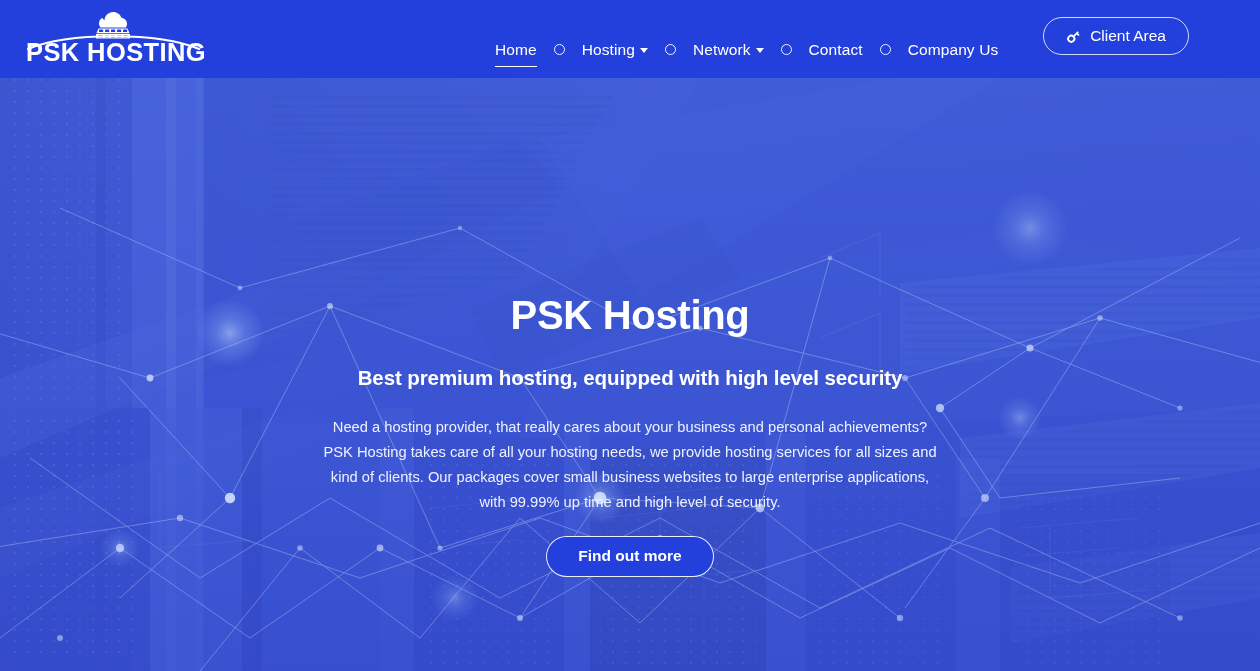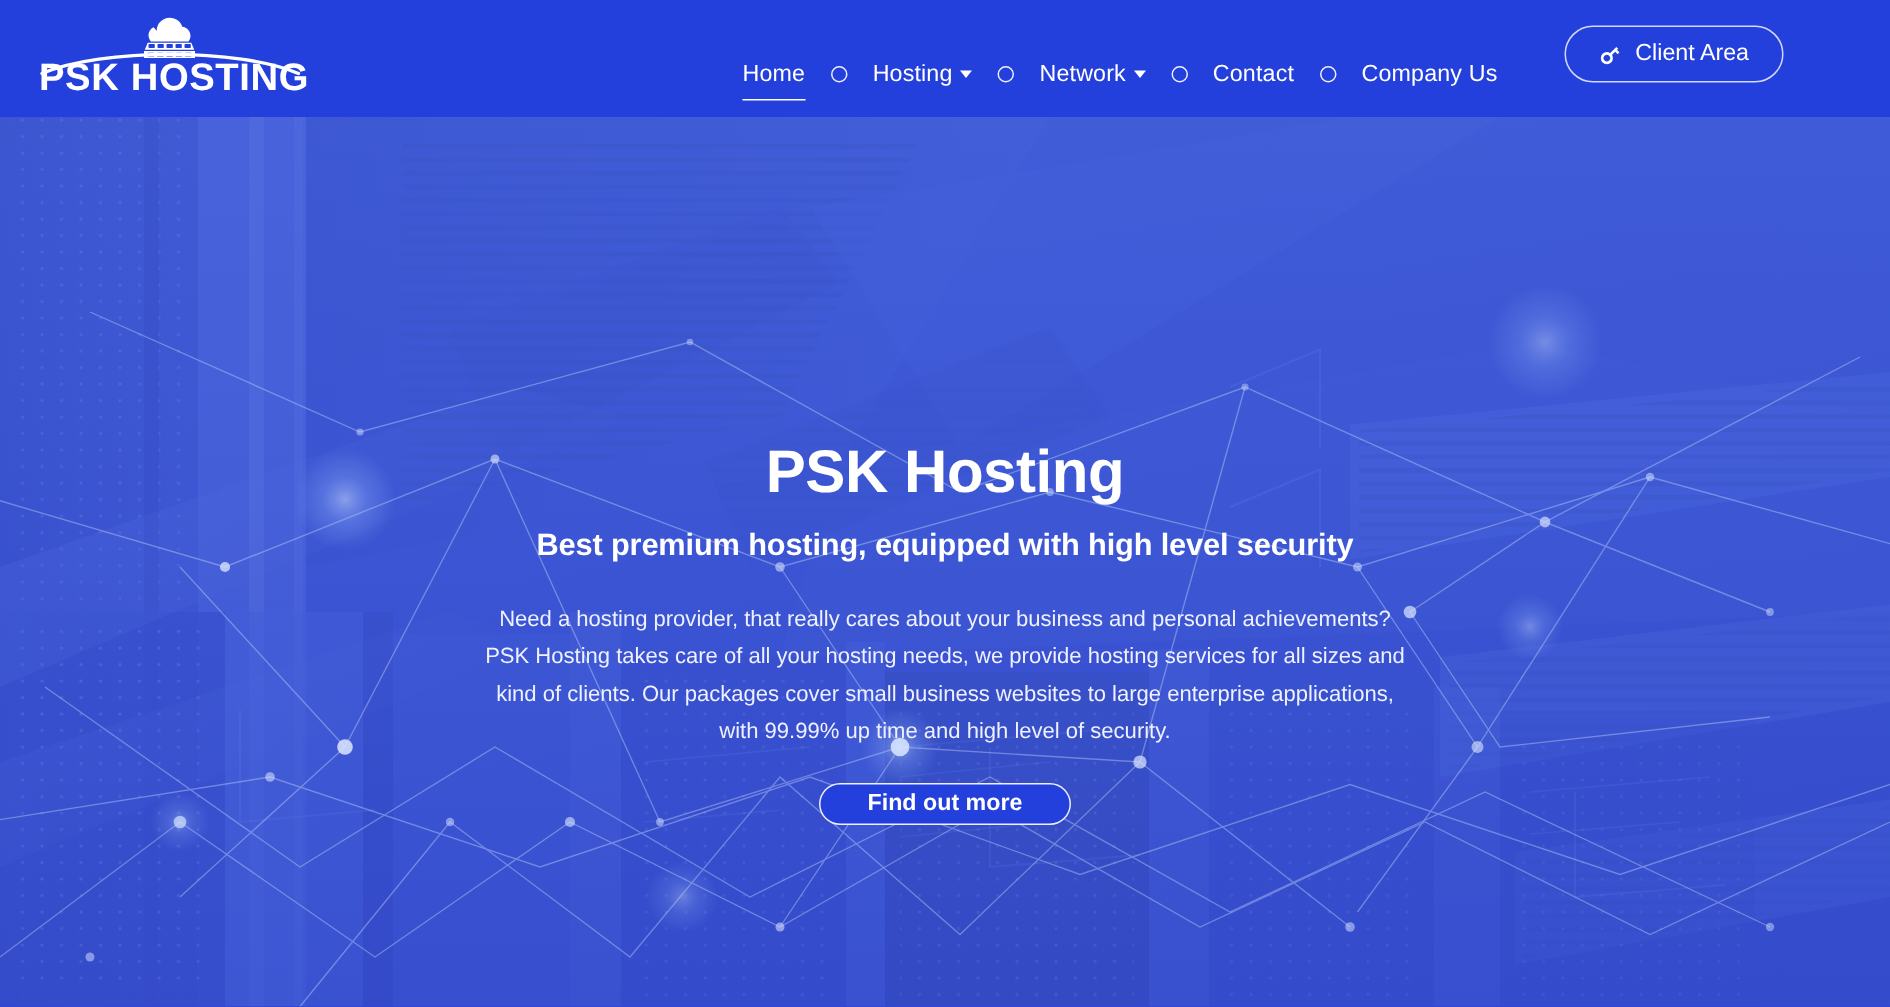--- a/index.html
+++ b/index.html
@@ -100,33 +100,33 @@
     display:flex; flex-direction:column; align-items:center;
     z-index:10;
   }
   .hero-title {
     margin-top:216px;
     color:#ffffff; font-size:40px; font-weight:700;
     letter-spacing:-.3px; line-height:1.08;
     text-align:center;
   }
   .hero-subtitle {
-    margin-top:15px;
+    margin-top:29px;
     color:#ffffff; font-size:20.5px; font-weight:700;
     letter-spacing:-.1px; text-align:center; line-height:1.2;
   }
   .hero-paragraph {
     margin-top:24px;
     width:624px;
     color:#eef1ff; font-size:14.7px; font-weight:400;
     line-height:25px; text-align:center;
   }
   .hero-cta {
     margin-top:21px;
-    height:28px; padding:0 31px;
+    height:41px; padding:0 31px;
     display:inline-flex; align-items:center; justify-content:center;
     background:#2440dc;
     border:1.4px solid rgba(255,255,255,.92);
     border-radius:21px;
     color:#ffffff; font-size:15.5px; font-weight:600;
     font-family:"Liberation Sans", sans-serif;
     cursor:pointer; white-space:nowrap;
   }
 </style>
 </head>

